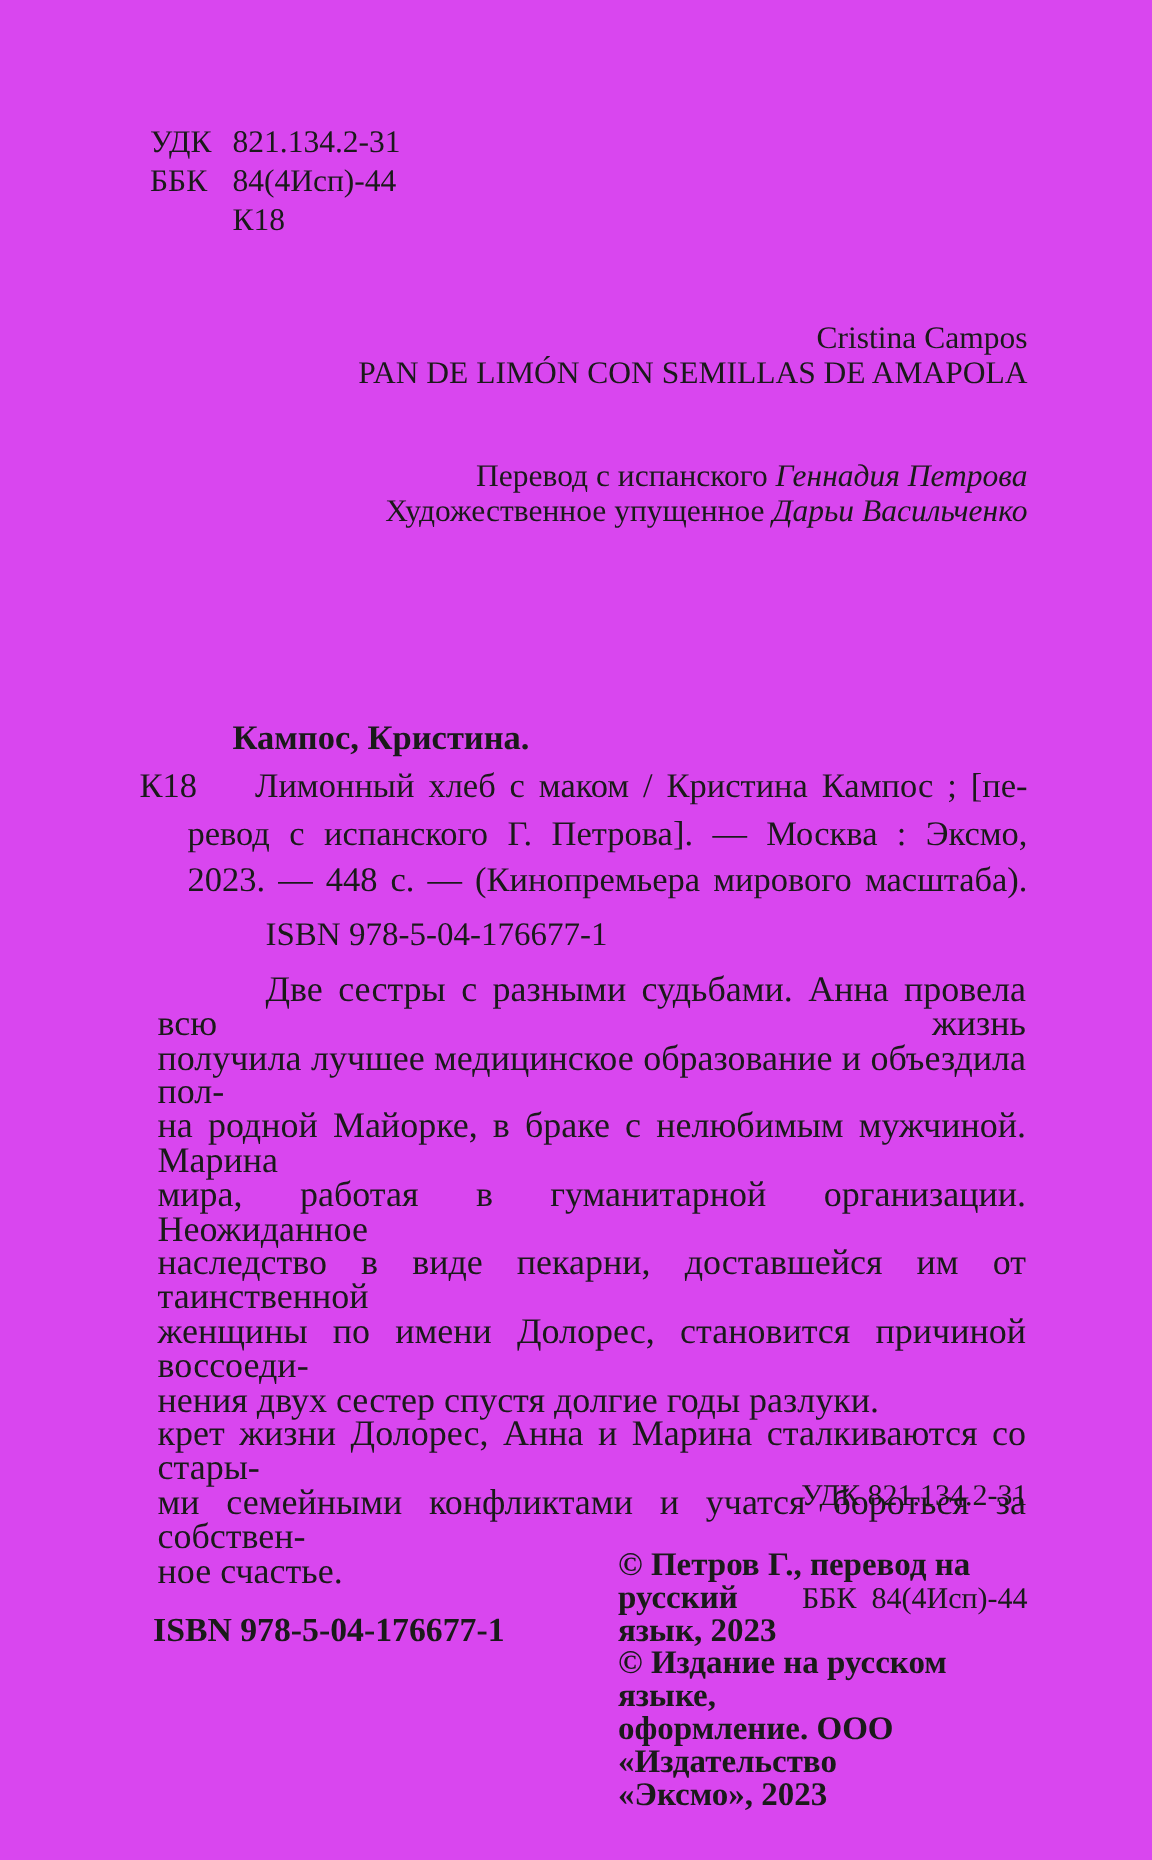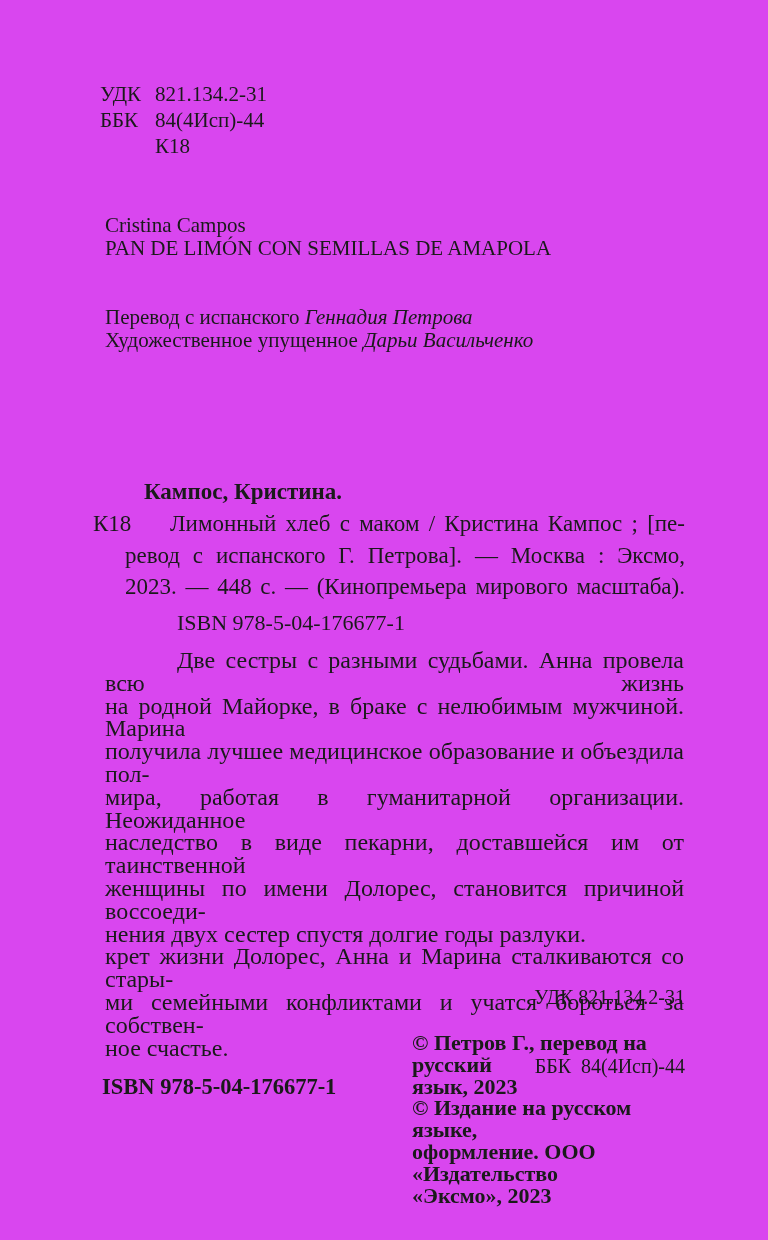--- a/index.html
+++ b/index.html
@@ -15,27 +15,27 @@
     overflow: hidden;
     background: #d946ef;
   }
   .abs { position: absolute; }
 
   
   .top-codes { left: 100px; top: 81px; font-size: 21px; line-height: 26px; }
   .code-lbl { display: inline-block; width: 55px; }
 
   
-  .centerblock { left: 105px; width: 580px; text-align: left; }
+  .centerblock { left: 105px; width: 580px; text-align: right; }
   .orig { top: 214px; font-size: 21px; line-height: 22.5px; }
   .credits { top: 306px; font-size: 21px; line-height: 22.5px; }
   .it { font-style: italic; }
 
   
-  .author-heading { left: 144px; top: 479px; font-size: 23px; font-weight: bold; text-align: center; }
+  .author-heading { left: 155px; top: 479px; font-size: 23px; font-weight: bold; text-align: center; }
   .entry { left: 125px; top: 508px; width: 560px; font-size: 23px; line-height: 31.5px; }
   .entry-code { position: absolute; left: -32px; top: 0; }
   .jline { text-align: justify; text-align-last: justify; }
   .indent45 { text-indent: 45px; }
   .isbn-top { left: 177px; top: 610px; font-size: 22px; }
 
   
   .annotation { left: 105px; top: 649px; width: 579px; font-size: 24px; line-height: 22.8px; }
   .annotation .last { text-align: center; text-align-last: left; }
   .indent72 { text-indent: 72px; }
@@ -88,22 +88,22 @@
     <span class="entry-code">К18</span>
     <div class="jline indent45">Лимонный хлеб с маком / Кристина Кампос ; [пе-</div>
     <div class="jline">ревод с испанского Г. Петрова]. — Москва : Эксмо,</div>
     <div class="jline">2023. — 448 с. — (Кинопремьера мирового масштаба).</div>
   </div>
 
   <div class="abs isbn-top">ISBN 978-5-04-176677-1</div>
 
   <div class="abs annotation">
     <div class="jline indent72">Две сестры с разными судьбами. Анна провела всю жизнь</div>
+    <div class="jline">получила лучшее медицинское образование и объездила пол-</div>
     <div class="jline">на родной Майорке, в браке с нелюбимым мужчиной. Марина</div>
-    <div class="jline">получила лучшее медицинское образование и объездила пол-</div>
     <div class="jline">мира, работая в гуманитарной организации. Неожиданное</div>
     <div class="jline">наследство в виде пекарни, доставшейся им от таинственной</div>
     <div class="jline">женщины по имени Долорес, становится причиной воссоеди-</div>
     <div class="last">нения двух сестер спустя долгие годы разлуки.</div>
     <div class="jline">крет жизни Долорес, Анна и Марина сталкиваются со стары-</div>
     <div class="jline">ми семейными конфликтами и учатся бороться за собствен-</div>
     <div class="last">ное счастье.</div>
   </div>
 
   <div class="abs bottom-codes">

